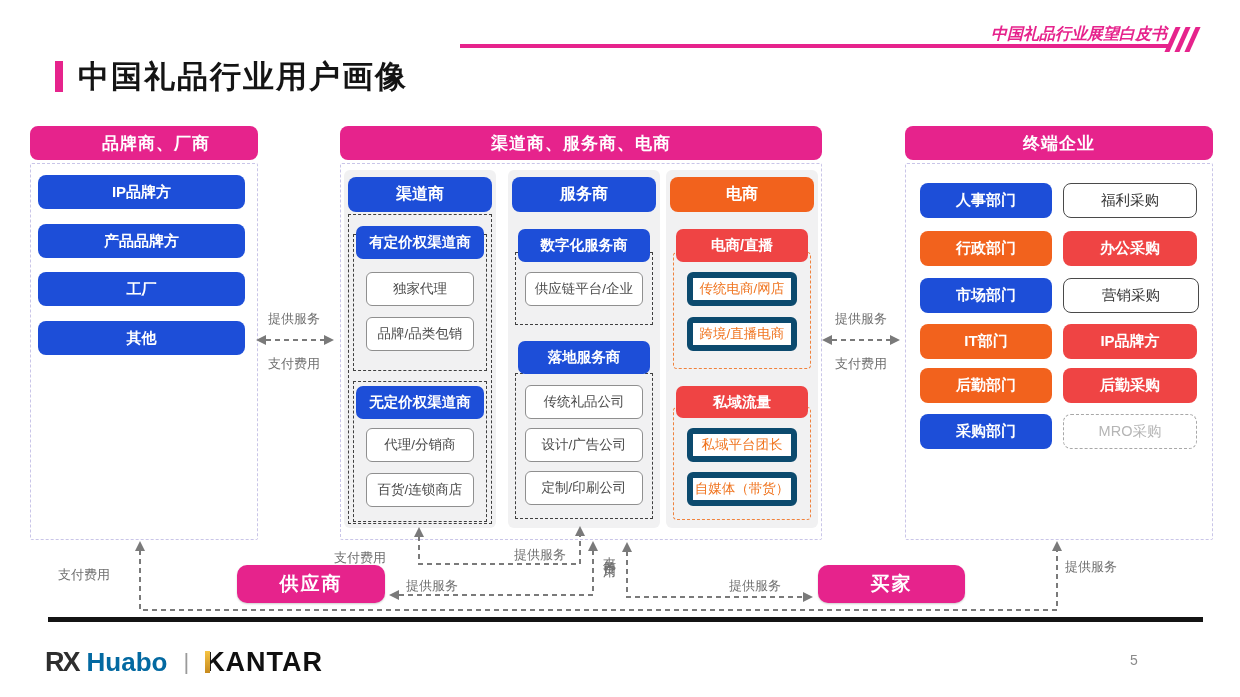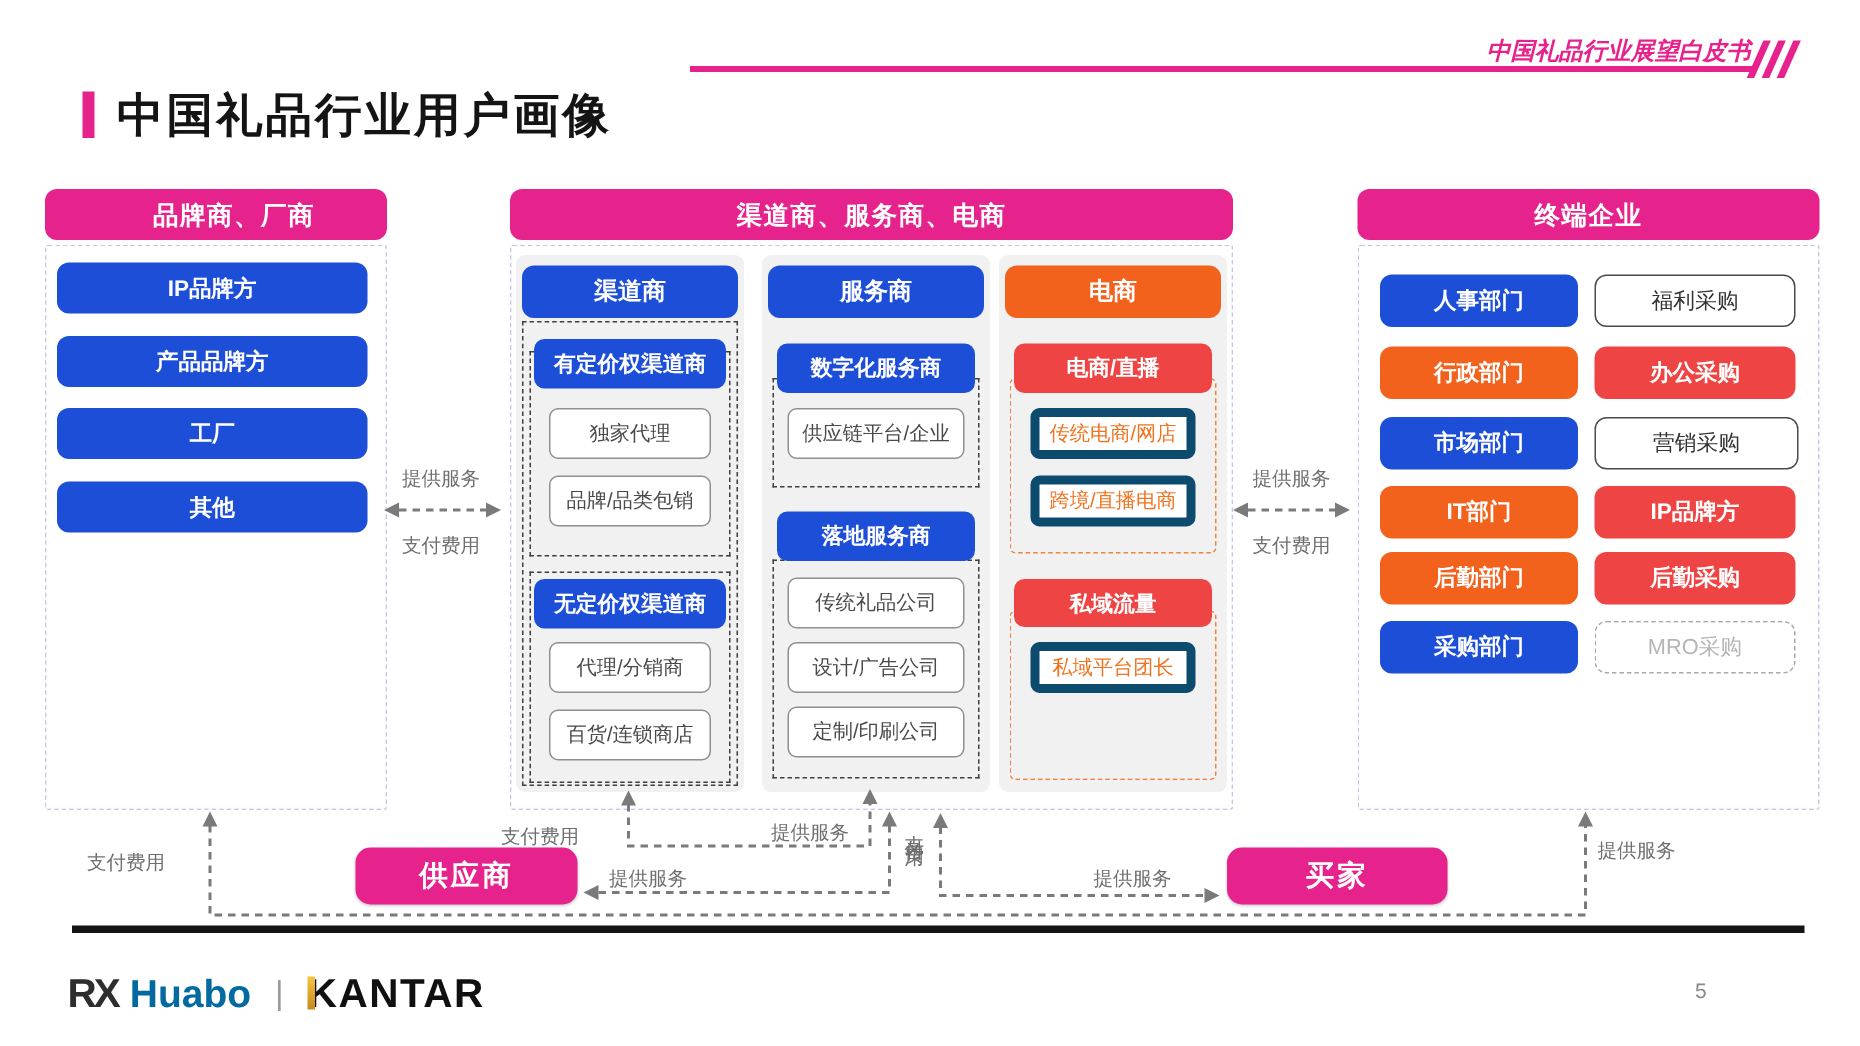--- a/index.html
+++ b/index.html
@@ -96,20 +96,21 @@
 
   <div class="abs graycol" style="left:666px;top:170px;width:152px;height:358px;"></div>
   <div class="abs ctr subhdr pill orange" style="left:670px;top:177px;width:144px;height:35px;">电商</div>
   <div class="abs dash-orange" style="left:673px;top:252px;width:138px;height:117px;"></div>
   <div class="abs ctr grphdr pill orchid" style="left:676px;top:229px;width:132px;height:33px;">电商/直播</div>
   <div class="abs ctr box-orange" style="left:687px;top:272px;width:110px;height:34px;">传统电商/网店</div>
   <div class="abs ctr box-orange" style="left:687px;top:317px;width:110px;height:34px;">跨境/直播电商</div>
   <div class="abs dash-orange" style="left:673px;top:407px;width:138px;height:113px;"></div>
   <div class="abs ctr grphdr pill orchid" style="left:676px;top:386px;width:132px;height:32px;">私域流量</div>
   <div class="abs ctr box-orange" style="left:687px;top:428px;width:110px;height:34px;">私域平台团长</div>
+  <div class="abs ctr box-orange" style="left:687px;top:472px;width:110px;height:34px;">自媒体（带货）</div>
 
   <div class="abs ctr lbl" style="left:831px;top:310px;width:60px;">提供服务</div>
   <div class="abs ctr lbl" style="left:831px;top:355px;width:60px;">支付费用</div>
 
   <div class="abs dash-lav" style="left:905px;top:163px;width:308px;height:377px;"></div>
   <div class="abs ctr hdr-pink" style="left:905px;top:126px;width:308px;height:34px;">终端企业</div>
 
   <div class="abs ctr pill brown big" style="left:920px;top:183px;width:132px;height:35px;">人事部门</div>
   <div class="abs ctr buybox-white" style="left:1063px;top:183px;width:134px;height:35px;">福利采购</div>
   <div class="abs ctr pill orange big" style="left:920px;top:231px;width:132px;height:35px;">行政部门</div>

